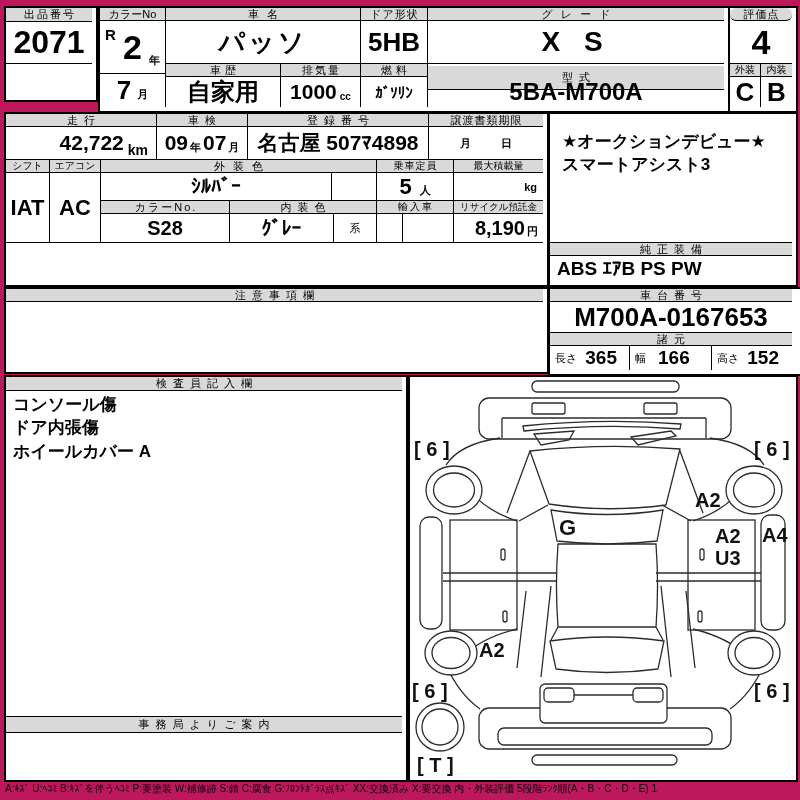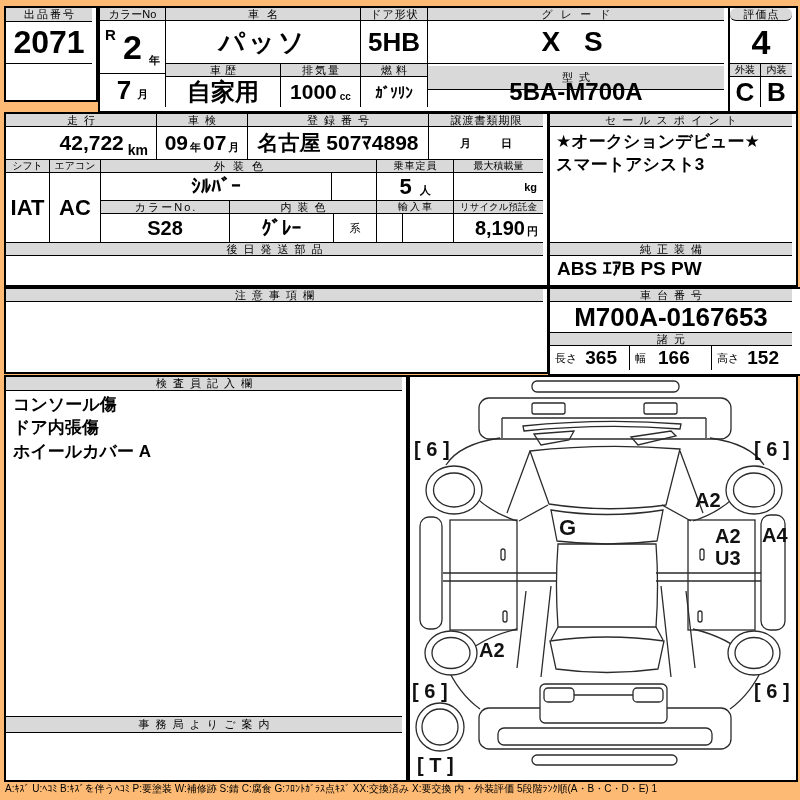--- a/index.html
+++ b/index.html
@@ -1,16 +1,16 @@
 <!DOCTYPE html>
 <html><head>
 <meta charset="utf-8">
 <style>
   html,body{margin:0;padding:0;background:#fff;}
-  #sheet{position:relative;width:800px;height:800px;background:#fdba74;color:#000;
+  #sheet{position:relative;width:800px;height:800px;background:#be185d;color:#000;
          font-family:"Liberation Sans","DejaVu Sans",sans-serif;}
   .box{position:absolute;border:2px solid #000;background:#fff;box-sizing:content-box;}
   .c{position:absolute;box-sizing:border-box;display:flex;align-items:center;justify-content:center;
      overflow:hidden;white-space:nowrap;}
   .br{border-right:1px solid #000;}
   .bb{border-bottom:1px solid #000;}
   .hdr{background:#d9d9d9;font-size:11px;letter-spacing:4px;text-indent:4px;}
   .ls0{letter-spacing:0;text-indent:0;}
   .ls1{letter-spacing:1px;text-indent:1px;}
   .ls2{letter-spacing:2px;text-indent:2px;}
@@ -19,21 +19,21 @@
   .f10{font-size:10px;}
   .f9{font-size:9.5px;}
   .v{font-weight:bold;}
   .s34{font-size:34px;}.s32{font-size:32px;}.s28{font-size:28px;}.s26{font-size:26px;}
   .s24{font-size:24px;}.s22{font-size:22px;}.s21{font-size:21px;}.s20{font-size:20px;}
   .s19{font-size:19px;}.s15{font-size:15px;}.s14{font-size:14px;}
   .unit{font-size:11px;font-weight:bold;}
   .right{justify-content:flex-end;}
   .left{justify-content:flex-start;}
   .top{align-items:flex-start;}
-  .pad{padding:3px 6px;}
+  .pad{padding:3px 12px;}
   .lines{display:block;font-weight:bold;font-size:17px;line-height:1.38;}
   .lines div{white-space:nowrap;}
   svg text{font-family:"Liberation Sans","DejaVu Sans",sans-serif;font-weight:bold;
            font-size:20px;fill:#111;}
   svg .gl{font-size:22px;}
   #legend{position:absolute;left:5px;top:782px;width:792px;font-size:10px;color:#000;}
 </style>
 </head>
 <body>
 
@@ -170,26 +170,24 @@
     <div class="c br bb" style="left:328px;top:100px;width:43px;height:29px;">
       <span style="font-size:11px;">系</span>
     </div>
     <div class="c br bb" style="left:371px;top:100px;width:26px;height:29px;"></div>
     <div class="c br bb" style="left:397px;top:100px;width:51px;height:29px;"></div>
     <div class="c bb right" style="left:448px;top:100px;width:89px;height:29px;padding-right:5px;">
       <span class="v s20">8,190</span>
       <span class="unit" style="margin:6px 0 0 2px;">円</span>
     </div>
 
-    <div class="c hdr bb ls6" style="left:0;top:129px;width:537px;height:13px;">後日発送部品</div>
     <div class="c" style="left:0;top:142px;width:537px;height:25px;"></div>
   </div>
 
   <div class="box" style="left:548px;top:112px;width:246px;height:171px;">
-    <div class="c hdr bb ls6" style="left:0;top:0;width:242px;height:13px;">セールスポイント</div>
     <div class="c bb top left pad" style="left:0;top:13px;width:242px;height:116px;">
       <div class="lines">
         <div>★オークションデビュー★</div>
         <div>スマートアシスト3</div>
       </div>
     </div>
     <div class="c left" style="left:0;top:142px;width:242px;height:25px;padding-left:7px;">
       <span class="v s19">ABS ｴｱB PS PW</span>
     </div>
     <div class="c hdr bb ls6" style="left:0;top:129px;width:242px;height:13px;">純正装備</div>

